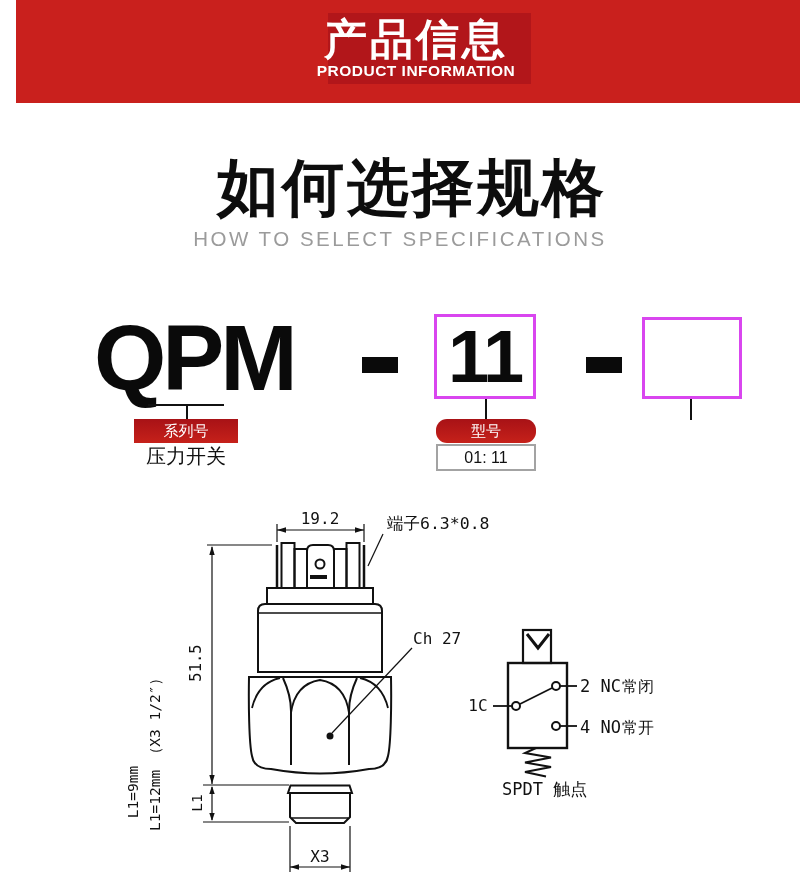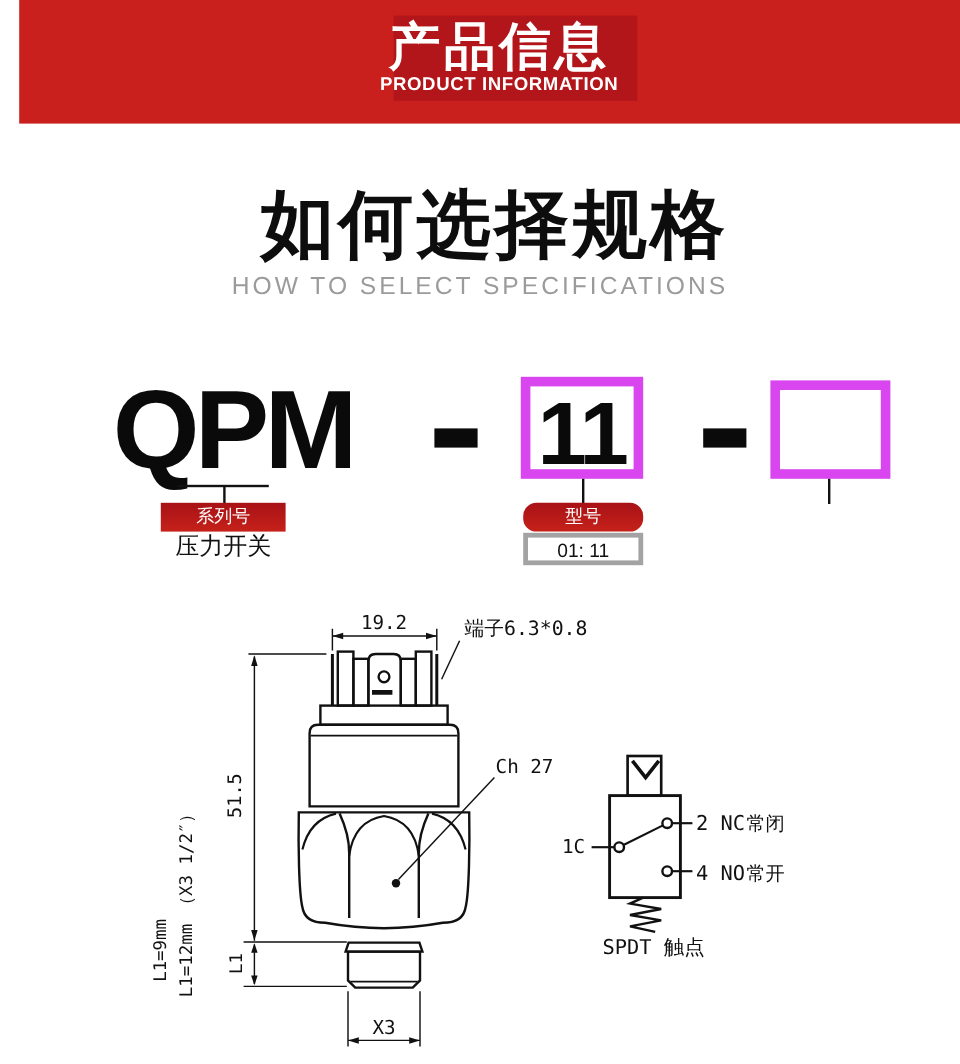--- a/index.html
+++ b/index.html
@@ -34,21 +34,21 @@
   }
 
   
   .qpm {
     left:94px; top:311px; width:200px;
     font-size:93px; line-height:95px; font-weight:700; color:#0a0a0a; letter-spacing:-4px;
   }
   .dash { background:#0a0a0a; width:36px; height:16px; }
   .dash1 { left:362px; top:357px; }
   .dash2 { left:586px; top:357px; }
-  .code-box { background:#fff; border:8px solid #d946ef; text-align:center; }
+  .code-box { background:#fff; border:3px solid #d946ef; text-align:center; }
   .box-model {
     left:434px; top:314px; width:102px; height:85px;
     font-size:74px; line-height:79px; font-weight:700; color:#0a0a0a; letter-spacing:-2px;
   }
   .box-empty { left:642px; top:317px; width:100px; height:82px; }
 
   .cline { background:#111; }
   .q-underline { left:148px; top:404px; width:76px; height:2px; }
   .q-vline { left:186px; top:405px; width:2px; height:15px; }
   .m-vline { left:485px; top:399px; width:2px; height:21px; }
@@ -60,21 +60,21 @@
     color:#fff; text-align:center; font-size:15px; line-height:24px; height:24px;
   }
   .rl-series { left:134px; top:419px; width:104px; }
   .rl-model  { left:436px; top:419px; width:100px;border-radius:11px; }
   .rl-press  { left:625px; top:419px; width:120px; }
   .series-value {
     left:116px; top:443px; width:140px; text-align:center;
     font-size:20px; line-height:26px; font-weight:500; color:#111;
   }
   .val-box {
-    background:#fff; border:4px solid #a3a3a3; text-align:center;
+    background:#fff; border:2px solid #a3a3a3; text-align:center;
     font-size:16px; line-height:23px; color:#111;
   }
   .vb-model { left:436px; top:444px; width:100px; height:27px; }
   .vb-press { left:627px; top:444px; width:116px; height:27px; }
 
   
   .drawing-svg { left:0; top:495px; }
   .cad-text { font-family:"DejaVu Sans Mono","Liberation Mono",monospace; fill:#111; }
 </style>
 </head>

